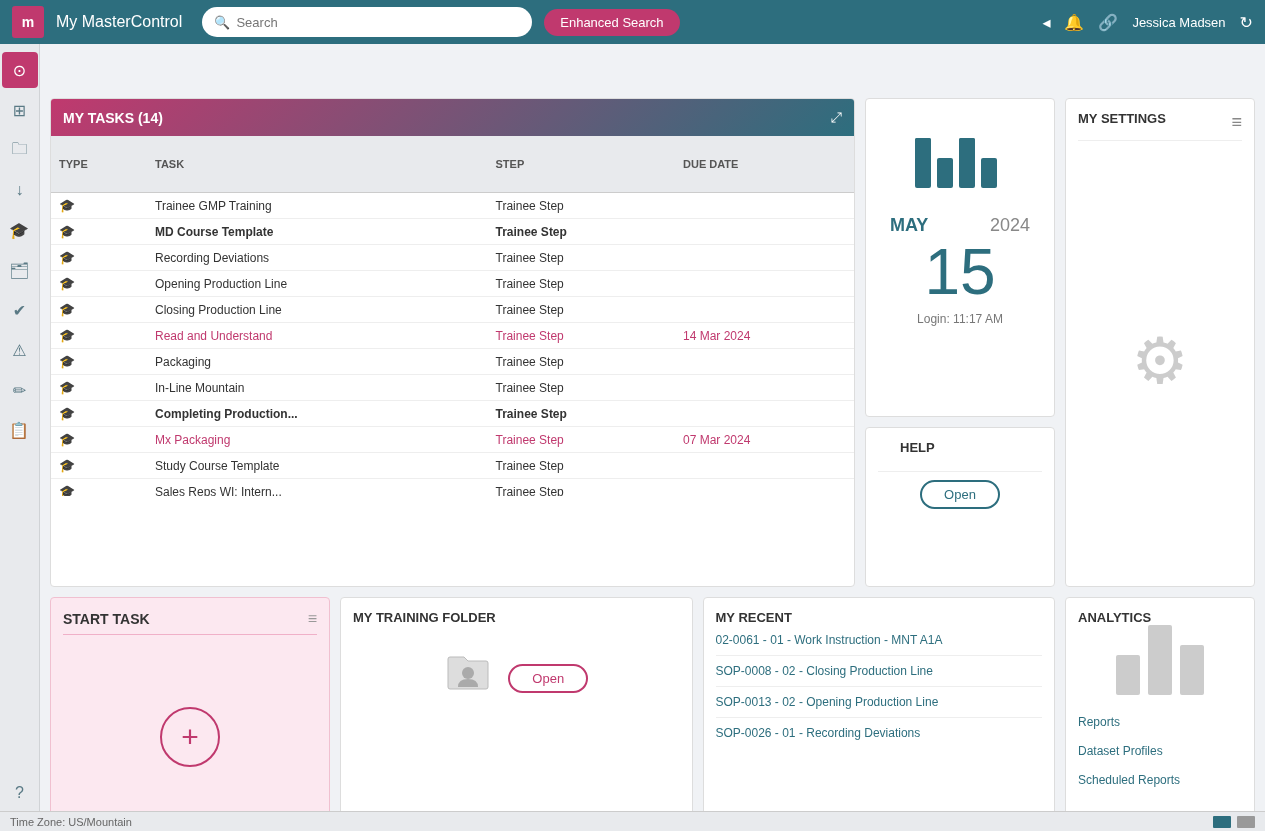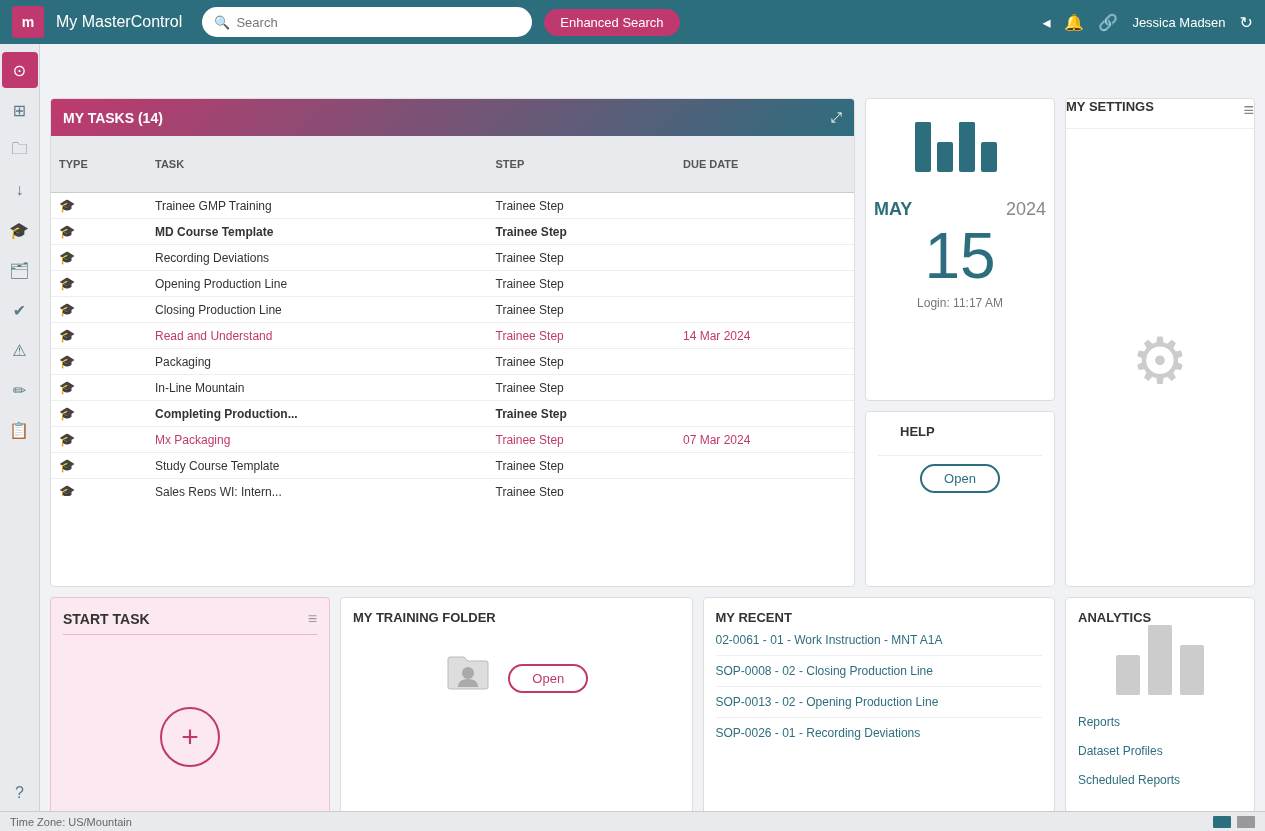--- a/index.html
+++ b/index.html
@@ -142,21 +142,21 @@
     
     .calendar-widget {
       grid-column: 2;
       grid-row: 1;
       background: white;
       border-radius: 4px;
       border: 1px solid #ddd;
       display: flex;
       flex-direction: column;
       align-items: center;
-      padding: 8px;
+      padding: 24px;
     }
     .calendar-logo {
       width: 100px; height: 80px;
       display: flex; align-items: center; justify-content: center;
       margin-bottom: 12px;
     }
     .cal-month-row {
       display: flex; justify-content: space-between; width: 100%;
       margin-bottom: 4px;
     }
@@ -190,21 +190,21 @@
       font-weight: 500;
     }
 
     
     .settings-widget {
       grid-column: 3;
       grid-row: 1 / 3;
       background: white;
       border-radius: 4px;
       border: 1px solid #ddd;
-      padding: 0;
+      padding: 12px;
       display: flex;
       flex-direction: column;
     }
     .settings-title { font-size: 13px; font-weight: 700; color: #333; text-transform: uppercase; margin-bottom: 8px; }
     .settings-menu-icon { color: #888; font-size: 18px; cursor: pointer; text-align: right; }
     .settings-gear {
       flex: 1;
       display: flex; align-items: center; justify-content: center;
     }
     .gear-icon-large {

